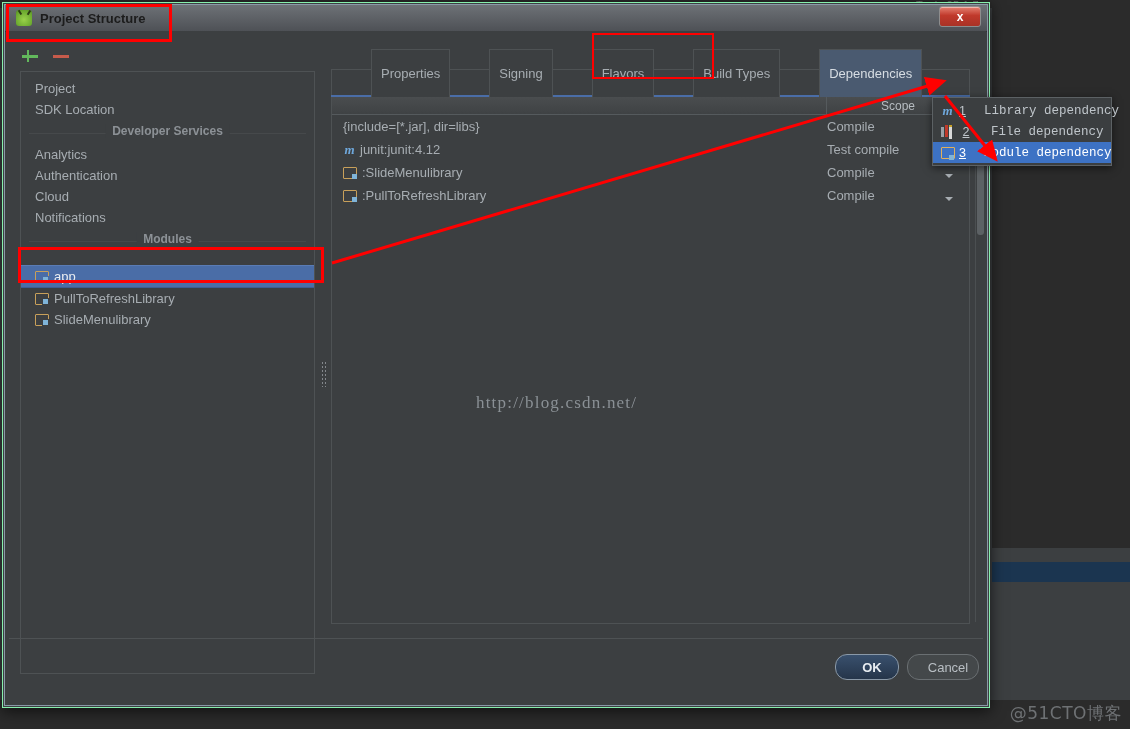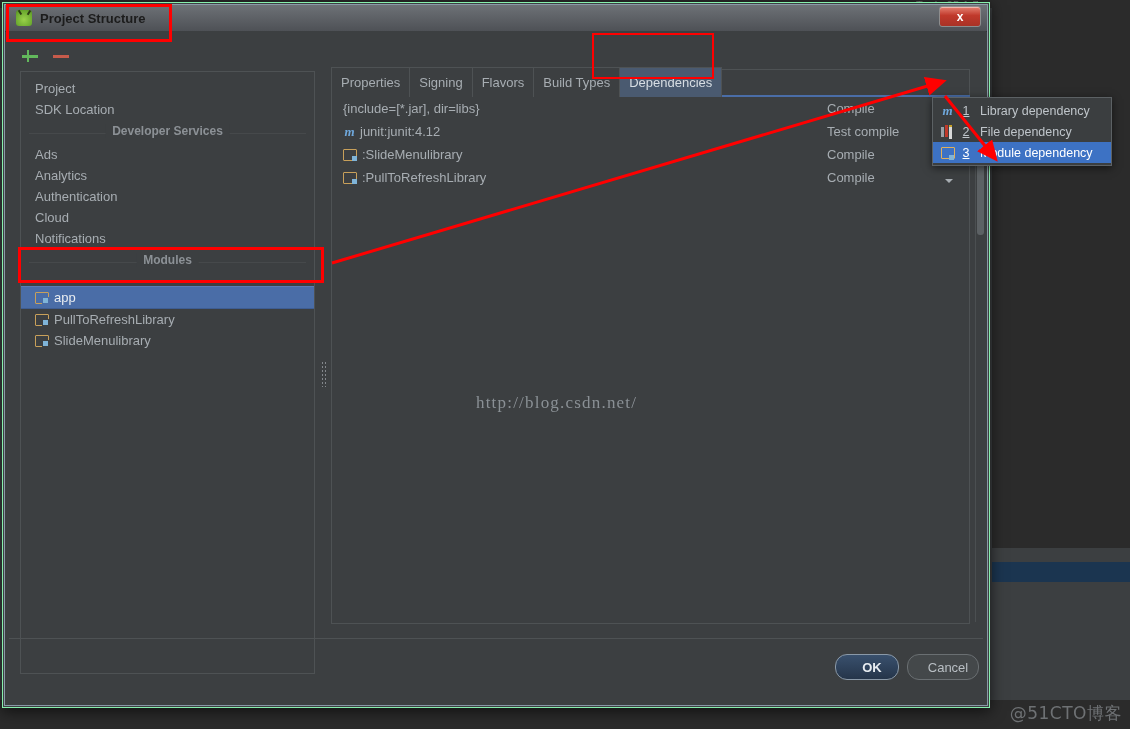--- a/index.html
+++ b/index.html
@@ -116,23 +116,24 @@
   
   .rightpanel{
     position:absolute;left:325px;top:38px;right:16px;bottom:80px;
     border:1px solid #4e5254;background:#3c3f41;box-sizing:border-box;
   }
   .tabsbar{
     position:absolute;left:325px;top:41px;right:16px;height:25px;display:flex;align-items:flex-end;
     z-index:5;
   }
   .tab{
-    height:23px;line-height:23px;padding:3px 9px;color:#a7adb2;font-size:13px;
+    height:23px;line-height:23px;padding:12px 9px;color:#a7adb2;font-size:13px;
     border:1px solid #4e5254;border-bottom:none;background:#3c3f41;margin-right:-1px;
     white-space:nowrap;
+    margin-left:40px;
   }
   .tab.active{background:#4a5a70;color:#d7dde3;}
   .tabs-underline{
     position:absolute;left:325px;top:64px;right:16px;height:2px;background:#4a6da7;z-index:4;
   }
 
   .table{
     position:absolute;left:326px;top:66px;right:17px;bottom:81px;background:#3c3f41;overflow:hidden;
   }
   .thead{
@@ -198,21 +199,21 @@
     background:#c0392b;box-shadow:4px 2px 0 0 #d8d8d8, 4px 0 0 0 #c9a227;
   }
   .mic-mod:before{
     content:"";position:absolute;left:2px;top:1px;width:12px;height:10px;
     border:1.6px solid #e0b05d;border-radius:1px;
   }
   .mic-mod:after{
     content:"";position:absolute;left:10px;bottom:0px;width:5px;height:5px;background:#7fb4d8;
   }
   .mi .mnem{width:14px;text-decoration:underline;text-align:center;}
-  .mi .mlabel{margin-left:7px;}
+  .mi .mlabel{margin-left:18px;font-family:Liberation Mono, monospace;}
 
   
   .wm-csdn{
     position:absolute;left:470px;top:362px;color:#8a9095;font-size:17px;
     font-family:"Liberation Serif","DejaVu Serif",serif;letter-spacing:1.2px;
   }
 
   
   .footer{
     position:absolute;left:3px;right:3px;bottom:3px;height:62px;border-top:1px solid #4e5254;
@@ -265,21 +266,20 @@
     </div>
 
     <div class="sidepanel">
       <div style="height:6px"></div>
       <div class="side-item">Project</div>
       <div class="side-item">SDK Location</div>
       <div class="side-sep">
         <div class="line"></div>
         <div class="lbl">Developer Services</div>
       </div>
-      <div class="side-item">Ads</div>
       <div class="side-item">Analytics</div>
       <div class="side-item">Authentication</div>
       <div class="side-item">Cloud</div>
       <div class="side-item">Notifications</div>
       <div class="side-sep">
         <div class="line"></div>
         <div class="lbl">Modules</div>
       </div>
       <div class="side-item sel">
         <span class="mod-icon"></span><span>app</span>
@@ -301,20 +301,24 @@
     <div class="tabsbar">
       <div class="tab">Properties</div>
       <div class="tab">Signing</div>
       <div class="tab">Flavors</div>
       <div class="tab">Build Types</div>
       <div class="tab active">Dependencies</div>
     </div>
     <div class="tabs-underline"></div>
 
     <div class="table">
+      <div class="thead">
+        <div class="th c1"></div>
+        <div class="th c2">Scope</div>
+      </div>
 
       <div class="trow">
         <div class="cell-name">
           <span class="ic ic-blank"></span>
             <span>{include=[*.jar], dir=libs}</span>
         </div>
         <div class="cell-scope">
           <span>Compile</span>
           <span class="caret"></span>
         </div>

